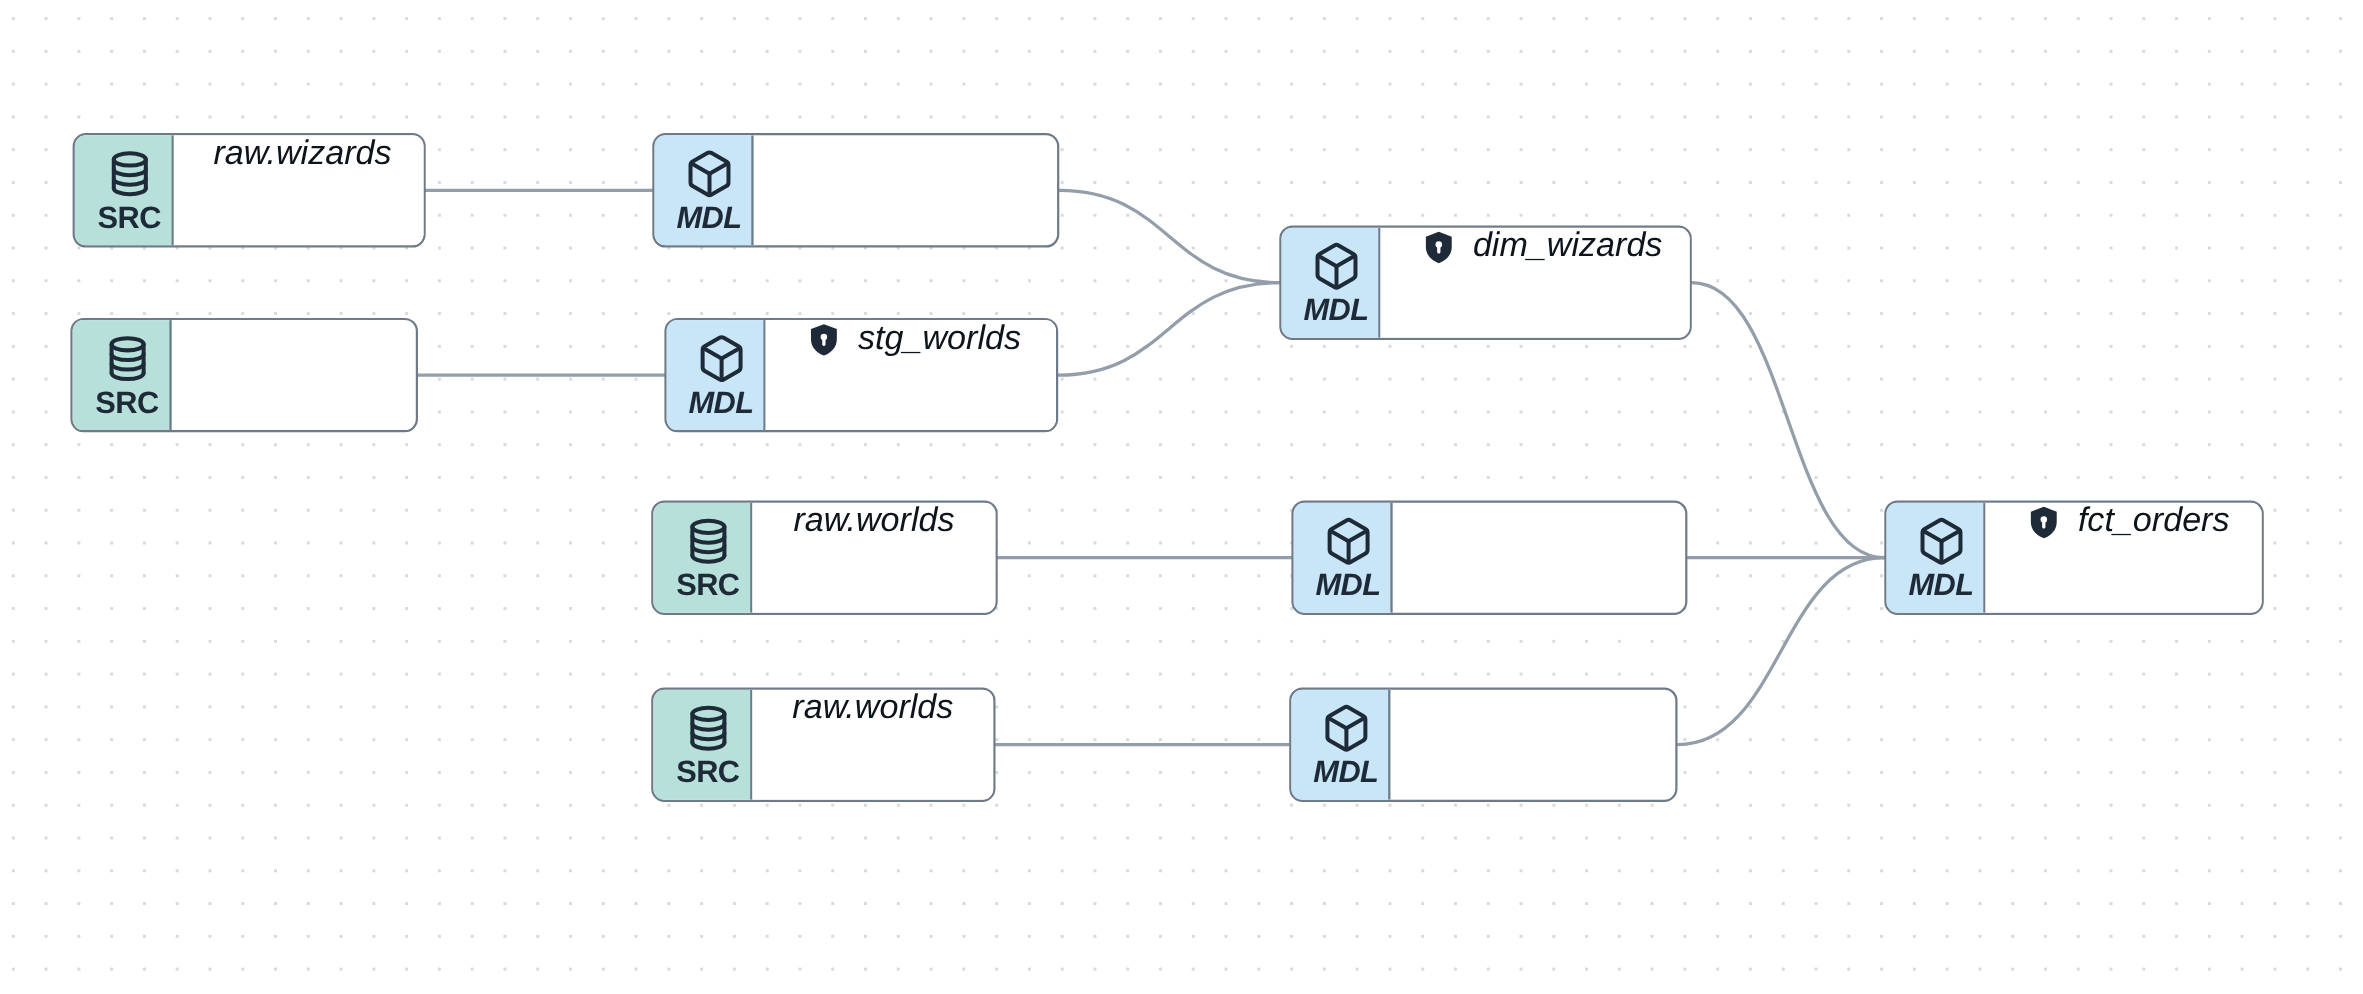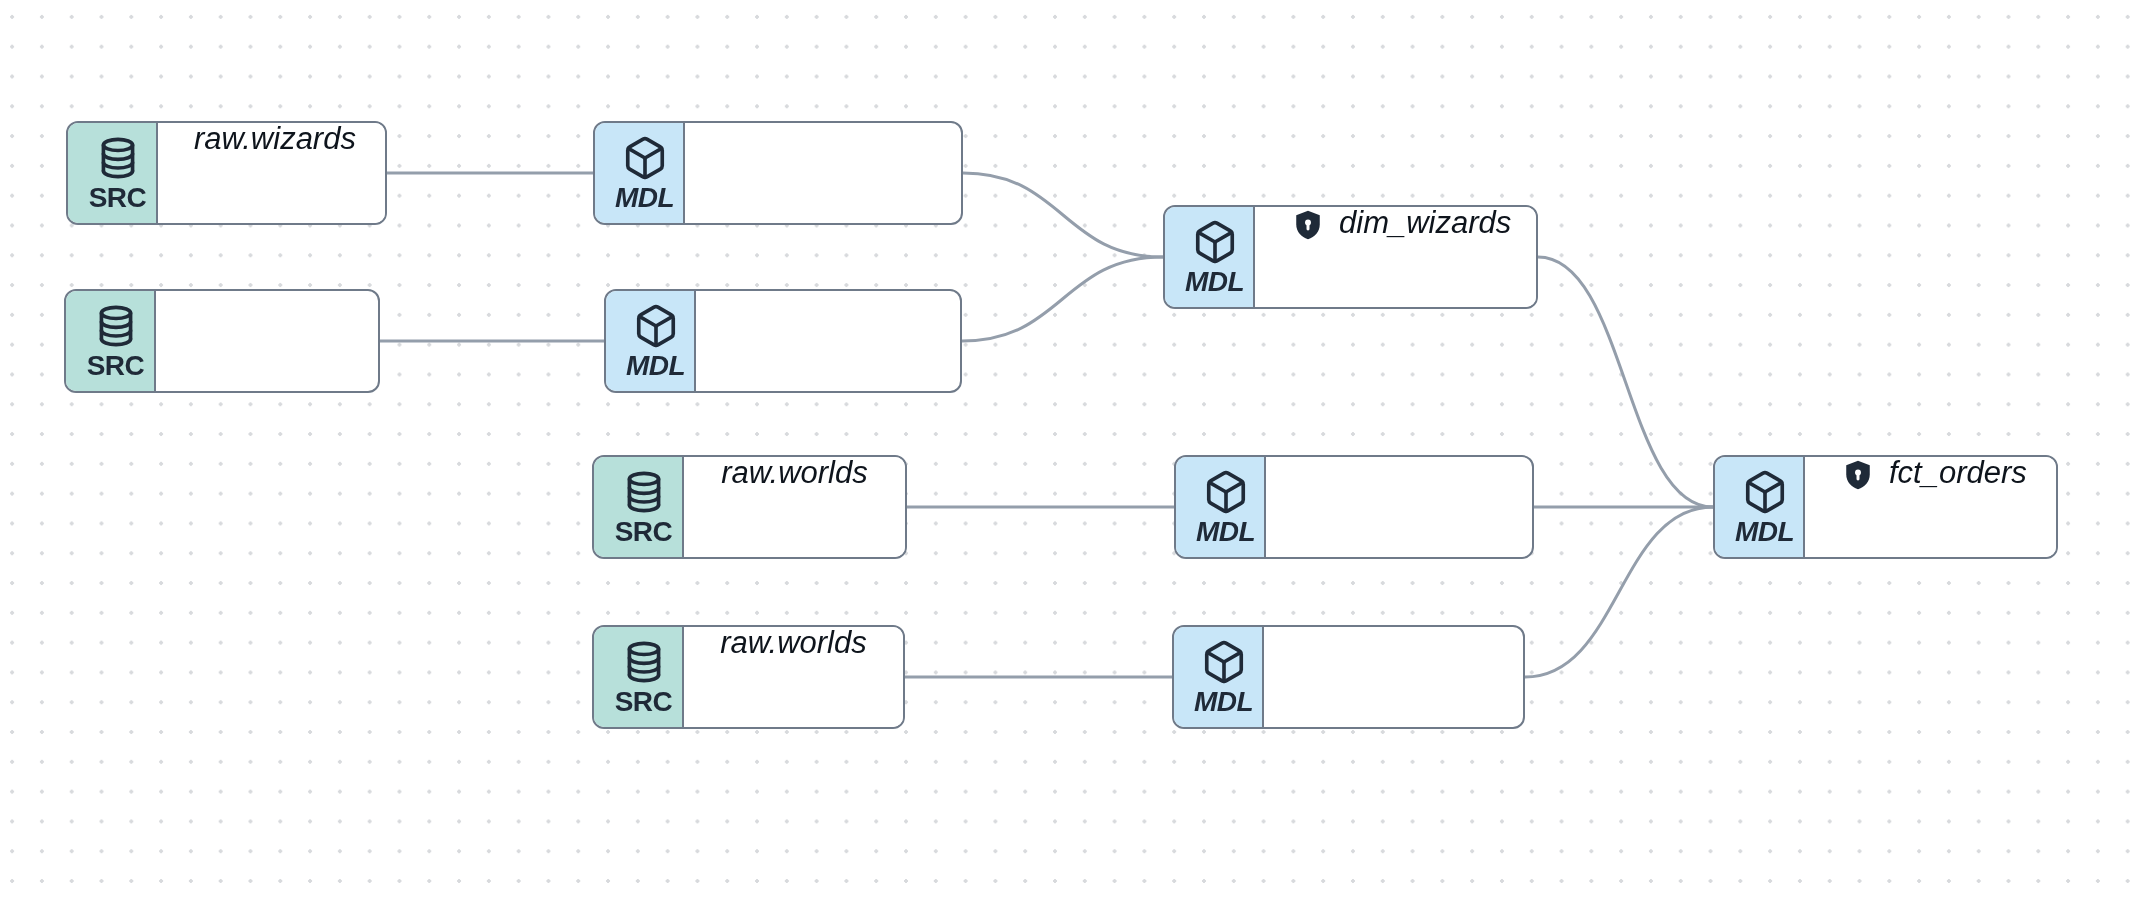--- a/index.html
+++ b/index.html
@@ -167,20 +167,30 @@
       <span class="badge-icon">
             <svg viewBox="0 0 24 24" fill="none" stroke-width="1.9" stroke-linecap="round" stroke-linejoin="round">
               <path d="M21 16.1V7.9a1.99 1.99 0 0 0-1-1.73l-7-4.03a2.02 2.02 0 0 0-2 0L4 6.17a1.99 1.99 0 0 0-1 1.73v8.2a1.99 1.99 0 0 0 1 1.73l7 4.03a2.02 2.02 0 0 0 2 0l7-4.03a1.99 1.99 0 0 0 1-1.73z"></path>
               <path d="M12 22.1V12"></path>
               <path d="M12 12l8.7-5"></path>
               <path d="M3.3 7l8.7 5"></path>
             </svg>
           </span>
       <span class="badge-label">MDL</span>
     </div>
+    <div class="node-body">
+      <span class="shield">
+            <svg viewBox="0 0 24 24">
+              <path d="M12 1.6l8.3 3.1v6.4c0 5.3-3.5 8.9-8.3 10.6-4.8-1.7-8.3-5.3-8.3-10.6V4.7L12 1.6z" fill="var(--icon-color, #1f2a38)"></path>
+              <circle cx="12" cy="9.8" r="2.1" fill="#ffffff"></circle>
+              <path d="M12 10.6v3.9" stroke="#ffffff" stroke-width="2.1" stroke-linecap="round"></path>
+            </svg>
+          </span>
+      <span class="node-name">stg_worlds</span>
+    </div>
   </div>
       <div class="node" style="left: 1163px; top: 205px; width: 375px; height: 104px;">
     <div class="badge badge-mdl">
       <span class="badge-icon">
             <svg viewBox="0 0 24 24" fill="none" stroke-width="1.9" stroke-linecap="round" stroke-linejoin="round">
               <path d="M21 16.1V7.9a1.99 1.99 0 0 0-1-1.73l-7-4.03a2.02 2.02 0 0 0-2 0L4 6.17a1.99 1.99 0 0 0-1 1.73v8.2a1.99 1.99 0 0 0 1 1.73l7 4.03a2.02 2.02 0 0 0 2 0l7-4.03a1.99 1.99 0 0 0 1-1.73z"></path>
               <path d="M12 22.1V12"></path>
               <path d="M12 12l8.7-5"></path>
               <path d="M3.3 7l8.7 5"></path>
             </svg>

